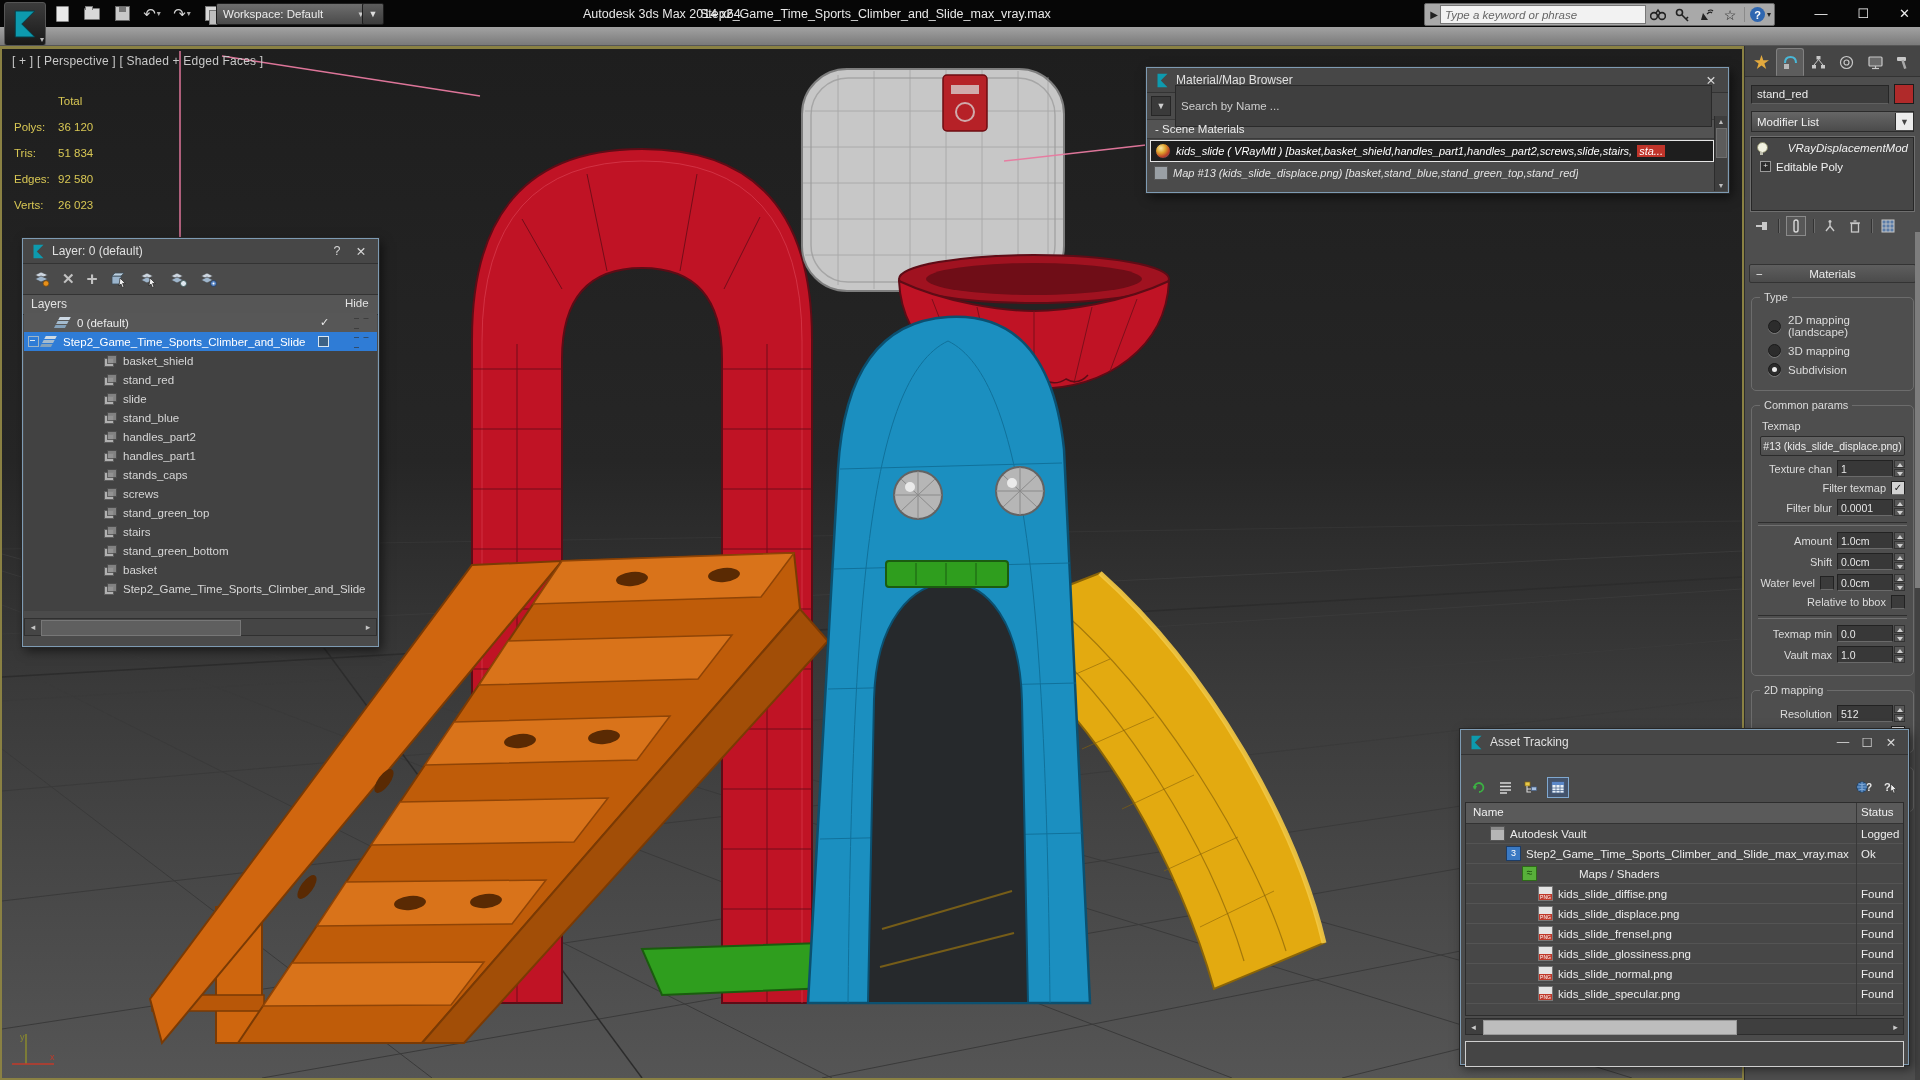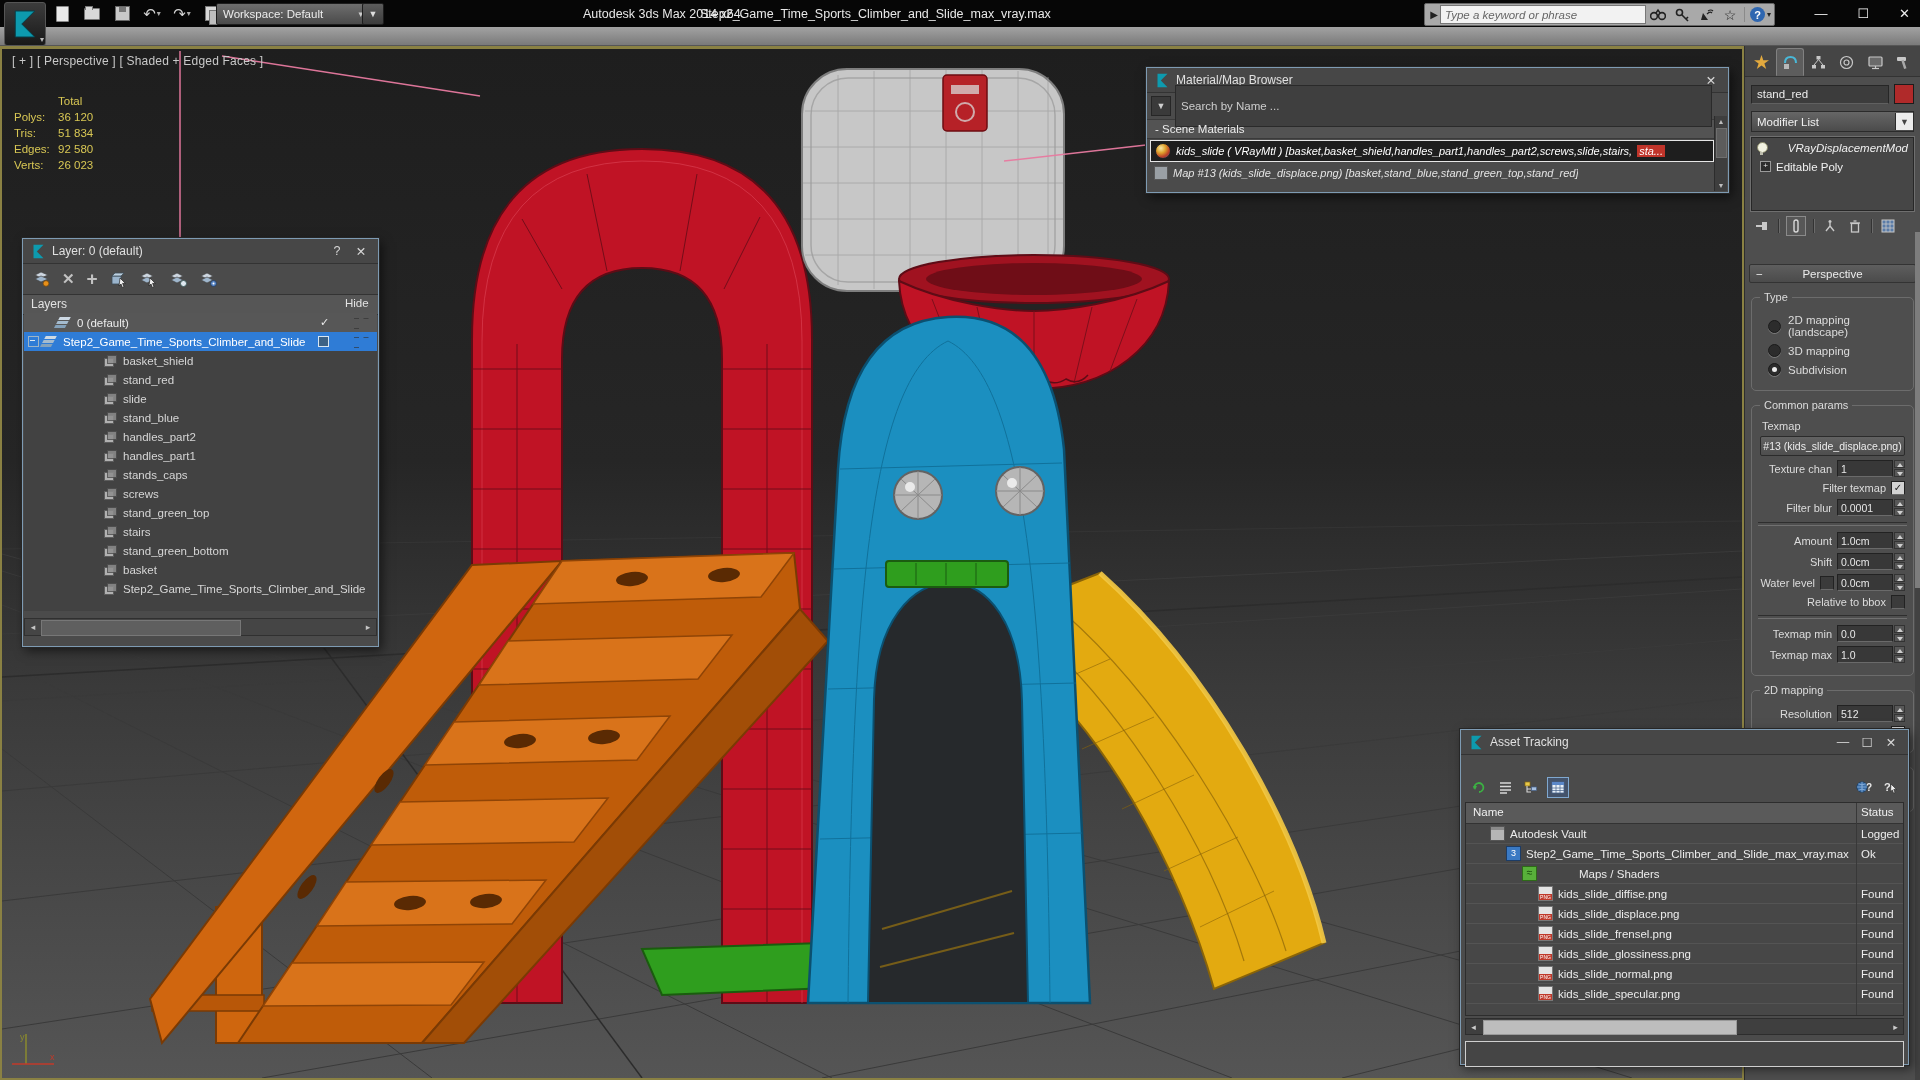--- a/index.html
+++ b/index.html
@@ -45,21 +45,21 @@
            border-bottom:1px solid #565656;display:flex;align-items:center;padding-left:48px;box-sizing:border-box;}
   .menu-item{padding:0 10px;color:#121212;font-size:12px;height:19px;display:flex;align-items:center;}
   
   .viewport{position:absolute;left:0;top:46px;width:1744px;height:1034px;box-sizing:border-box;
             border:2px solid #8a8143;border-top-width:3px;
             background:linear-gradient(#1e1e1e,#262626 40%,#3a3a3a 62%,#555 100%);}
   .scene{position:absolute;left:0;top:0;width:100%;height:100%;}
   .vp-label{position:absolute;left:10px;top:5px;color:#c9c9c9;font-size:12px;letter-spacing:.2px;}
   .stats{position:absolute;left:12px;top:44px;color:#d8c754;font-size:11.5px;line-height:16px;}
   .stats .total{margin-left:44px;}
-  .srow{display:flex;}
+  .srow{display:flex;margin-top:10px;}
   .srow .sk{width:44px;}
   .axis{position:absolute;left:8px;bottom:6px;}
   
   .dlg{position:absolute;background:#4b4b4b;border:1px solid #7e9bb3;box-shadow:0 0 0 1px #262626,3px 4px 10px rgba(0,0,0,.55);}
   .dlg-title{height:24px;display:flex;align-items:center;gap:6px;padding:0 8px;background:#474747;border-bottom:1px solid #333;}
   .dlg-title .t{color:#e0e0e0;font-size:12px;flex:1;}
   .dlg-btn{color:#d5d5d5;font-size:12.5px;width:18px;text-align:center;}
   
   .layerdlg{left:22px;top:238px;width:355px;height:407px;z-index:20;}
   .ltoolbar{height:30px;display:flex;align-items:center;gap:12px;padding:0 10px;}
@@ -797,21 +797,21 @@
       <span class="stbtn">
         <svg width="14" height="14" viewBox="0 0 14 14">
           <rect x="1" y="1" width="12" height="12" fill="#5a7ca8" stroke="#c8c8c8" stroke-width="1"></rect>
           <path d="M1,5 L13,5 M1,9 L13,9 M5,1 L5,13 M9,1 L9,13" stroke="#c8c8c8" stroke-width="0.8"></path>
         </svg>
       </span>
     </div>
 
     <div class="rollout">
       <span class="minus">−</span>
-      <span>Perspective</span>
+      <span>Materials</span>
     </div>
 
     <div class="gb">
       <span class="gb-title">Type</span>
       <div>
 
       <div class="rrow">
             <span class="radio"></span>
             <span>2D mapping (landscape)</span>
           </div>
@@ -885,21 +885,21 @@
       <div class="hr"></div>
       <div class="prow">
         <span class="plabel">Texmap min</span>
         <span class="field">0.0</span>
         <span class="spinner">
             <i class="up"></i>
             <i class="dn"></i>
           </span>
       </div>
       <div class="prow">
-        <span class="plabel">Texmap max</span>
+        <span class="plabel">Vault max</span>
         <span class="field">1.0</span>
         <span class="spinner">
             <i class="up"></i>
             <i class="dn"></i>
           </span>
       </div>
     </div>
 
     <div class="gb">
       <span class="gb-title">2D mapping</span>

